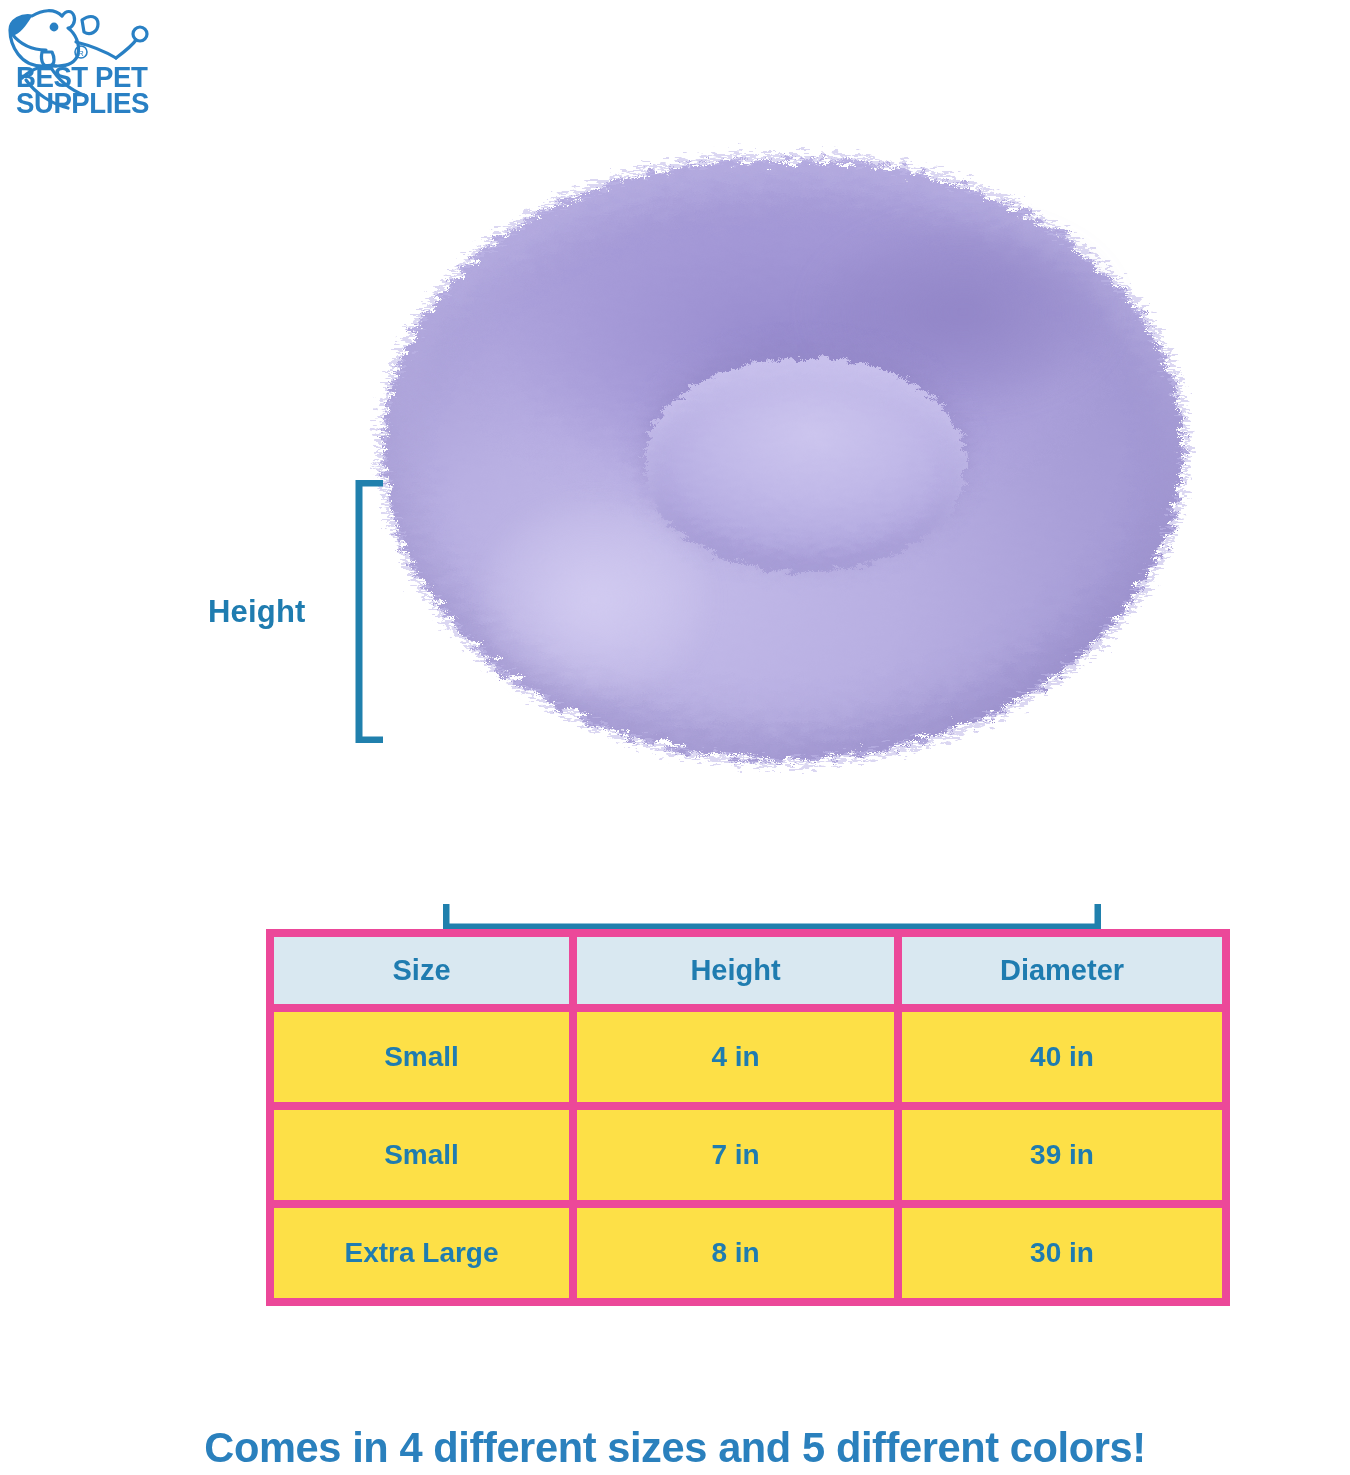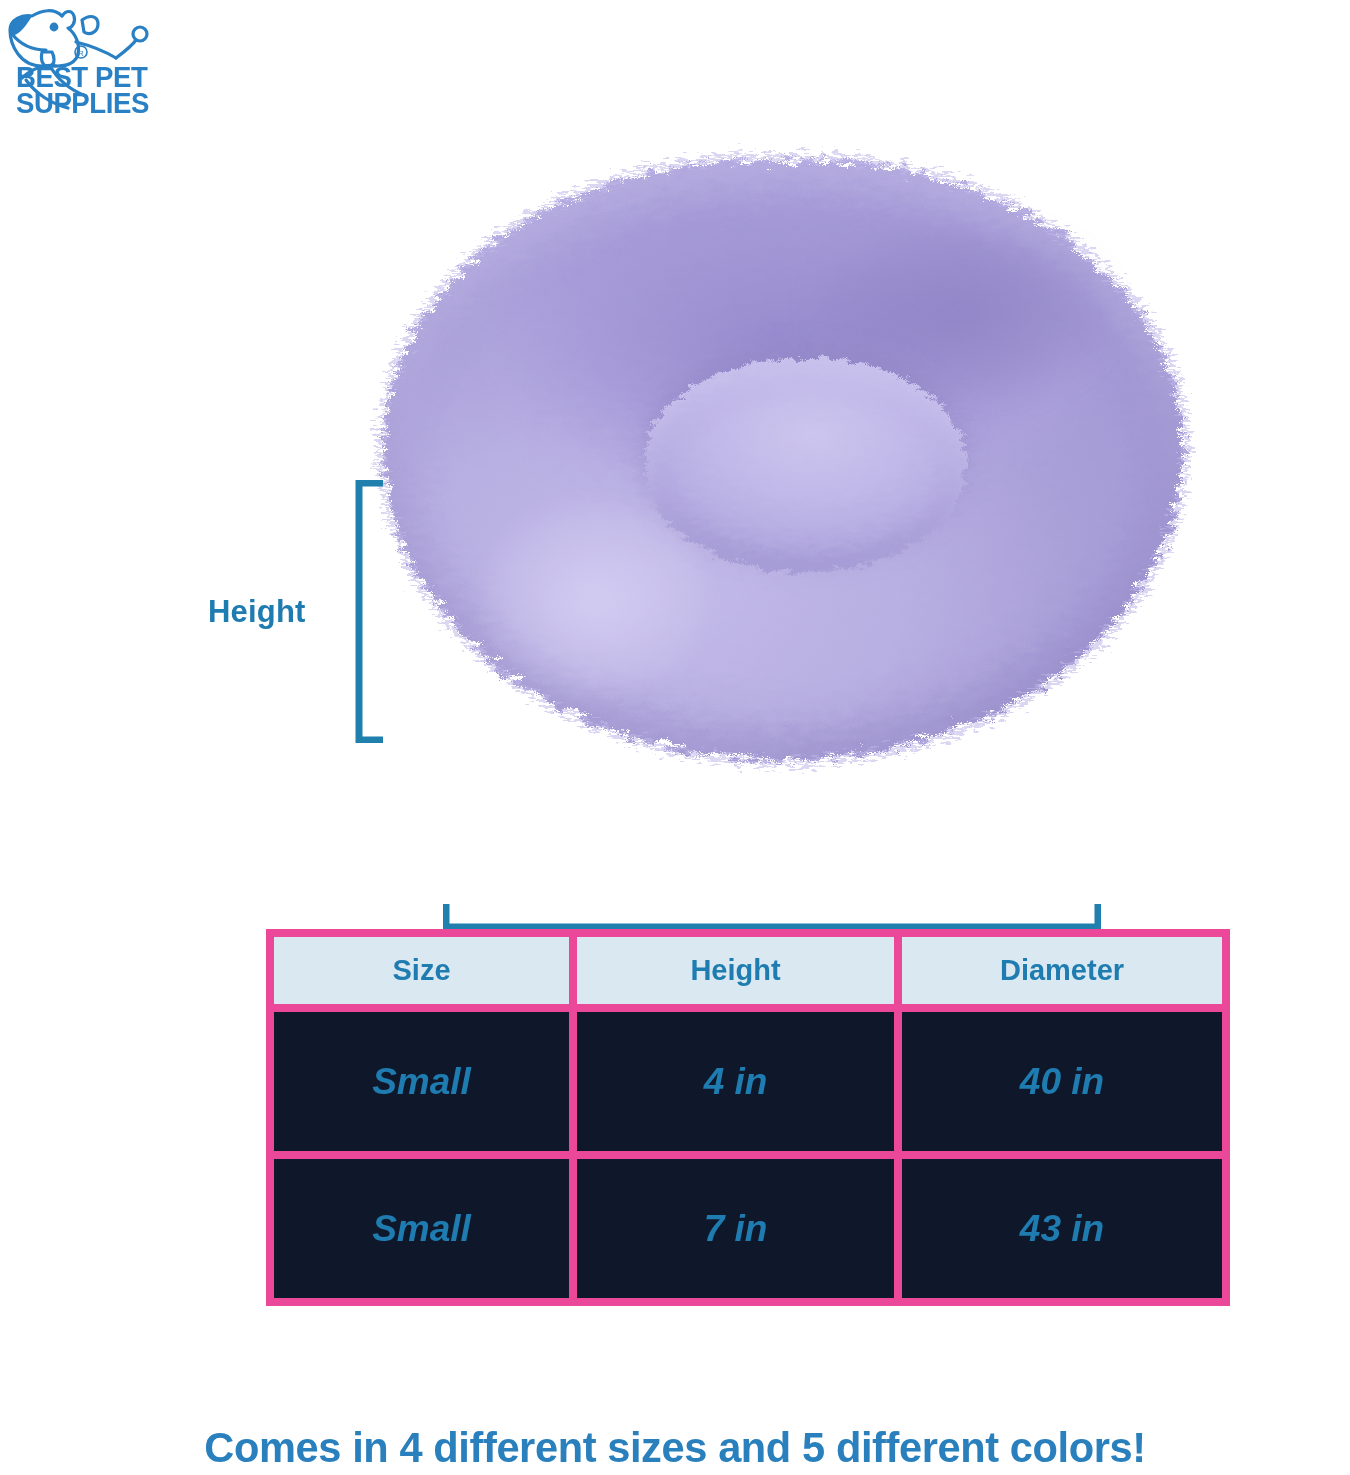--- a/index.html
+++ b/index.html
@@ -178,24 +178,23 @@
     vertical-align: middle;
     color: #1f7cb0;
     font-weight: 700;
   }
   #size-table th {
     background: #d9e8f1;
     height: 65px;
     font-size: 29px;
   }
   #size-table td {
-    background: #0f172a;
+    background: #fde047;
     height: 74px;
-    font-size: 37px;
-    font-style: italic;
+    font-size: 28px;
   }
   #size-table col.c-size { width: 303px; }
   #size-table col.c-height { width: 325px; }
   #size-table col.c-diameter { width: 328px; }
 
   
   #tagline {
     position: absolute;
     left: 0;
     top: 1424px;
@@ -313,18 +312,23 @@
   </thead>
   <tbody>
     <tr>
       <td>Small</td>
       <td>4 in</td>
       <td>40 in</td>
     </tr>
     <tr>
       <td>Small</td>
       <td>7 in</td>
-      <td>43 in</td>
+      <td>39 in</td>
+    </tr>
+    <tr>
+      <td>Extra Large</td>
+      <td>8 in</td>
+      <td>30 in</td>
     </tr>
   </tbody>
 </table>
 
 <div id="tagline">Comes in 4 different sizes and 5 different colors!</div>
 
 </body></html>

